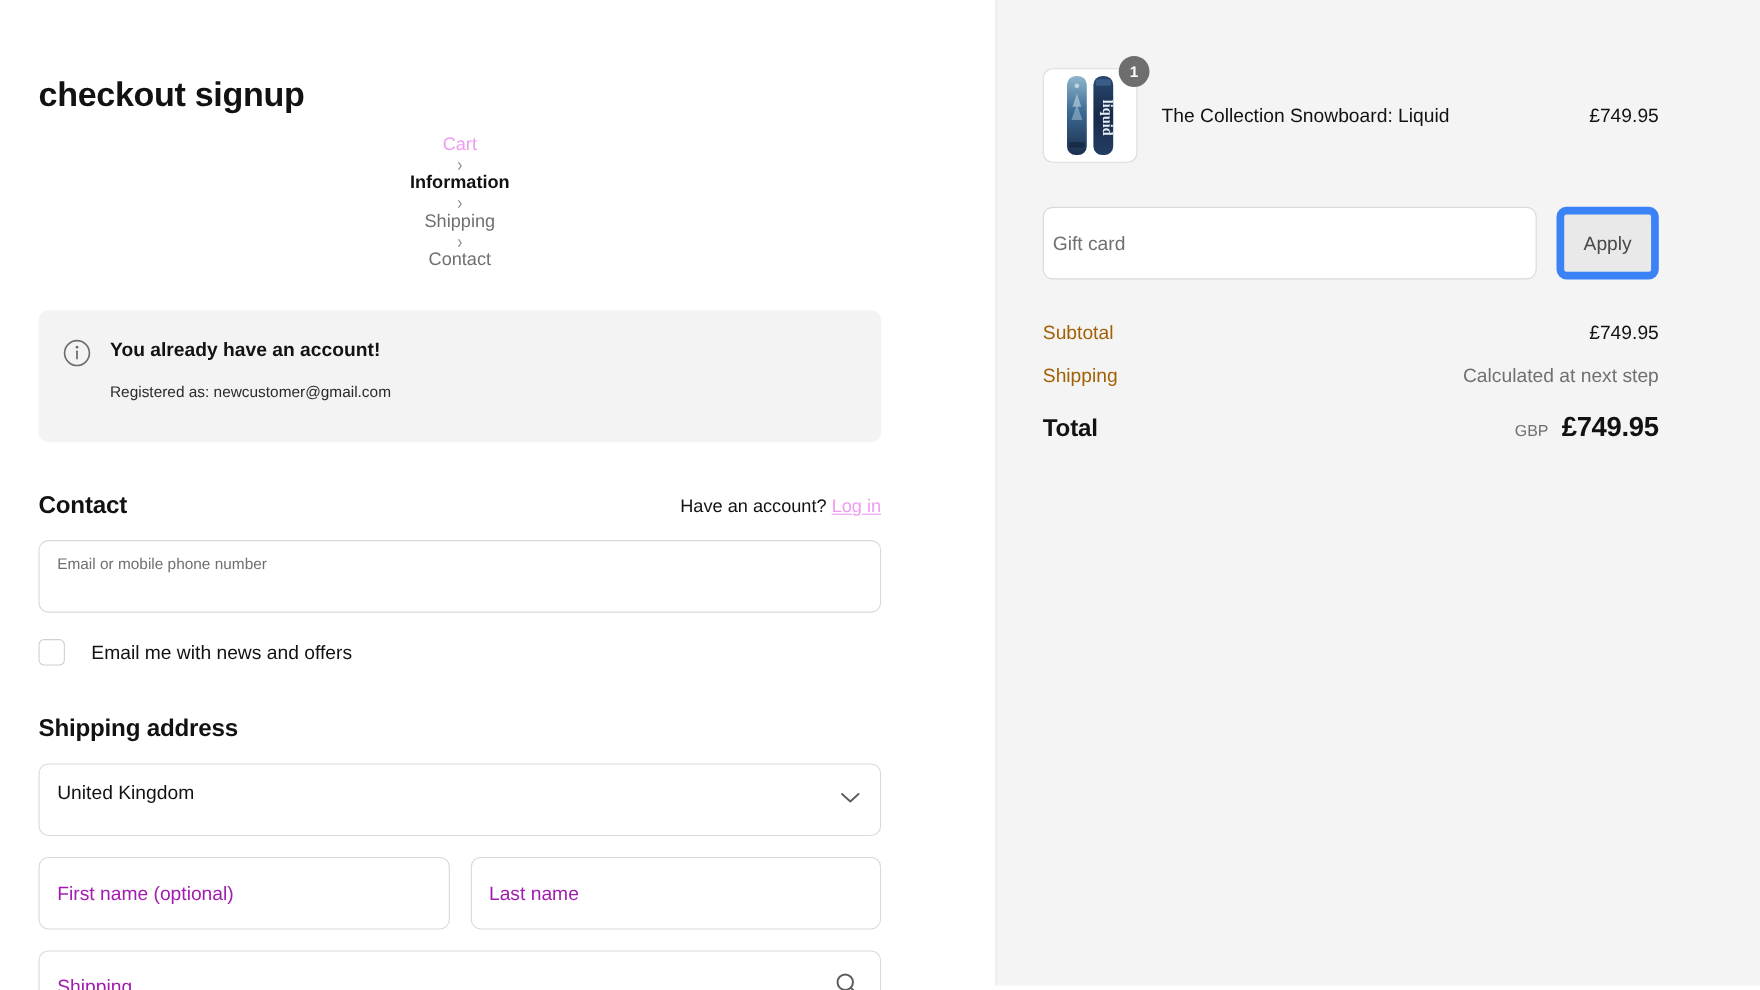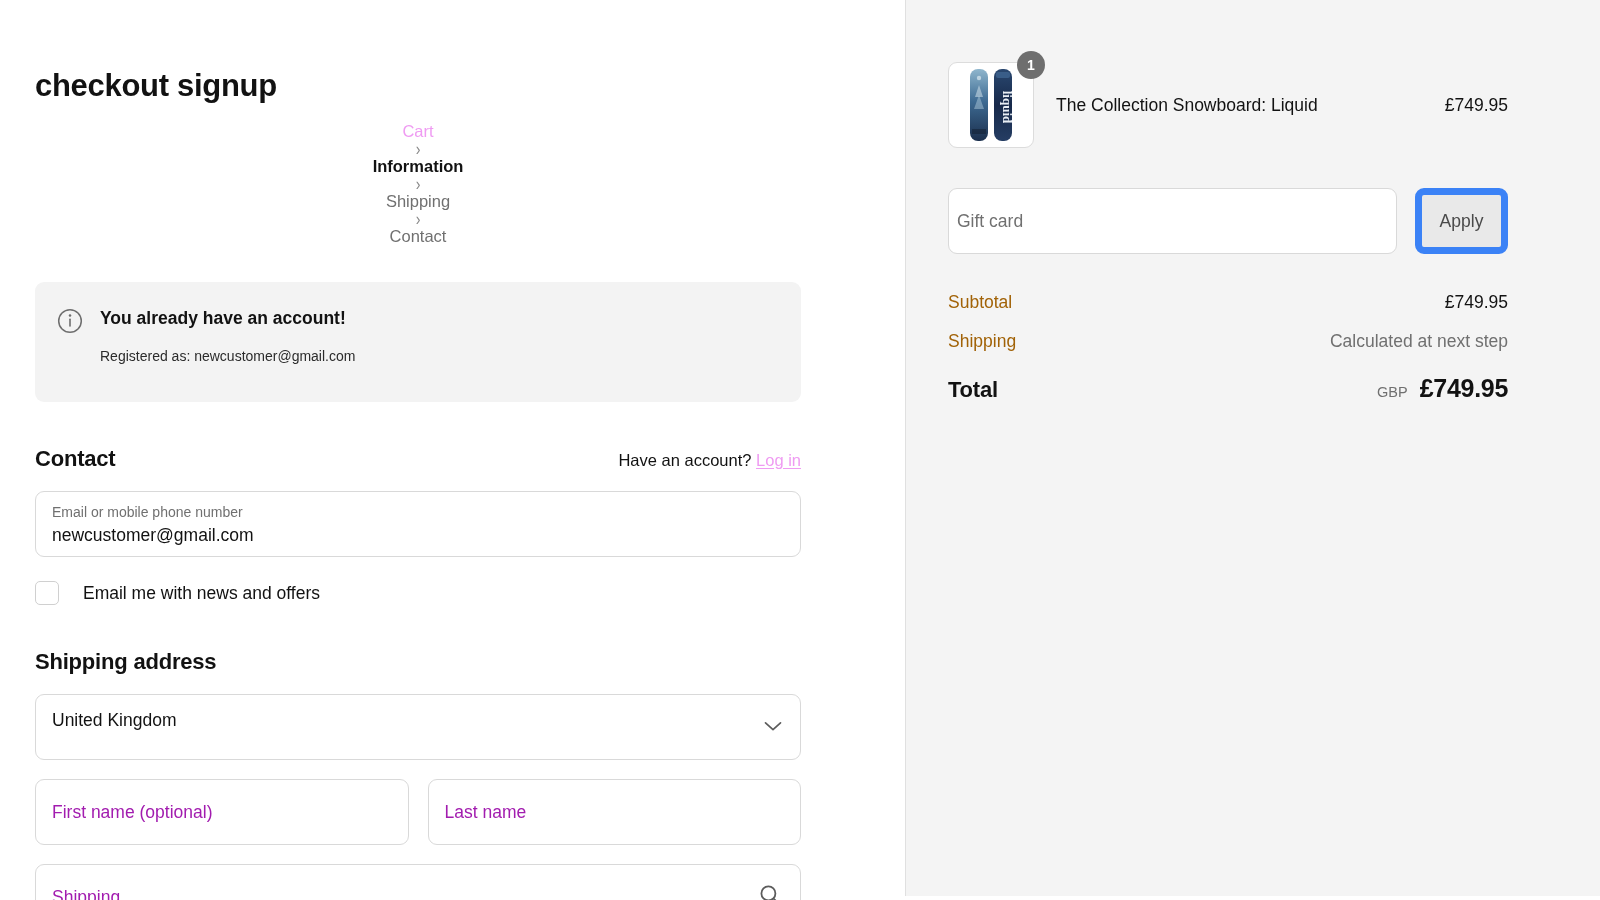--- a/index.html
+++ b/index.html
@@ -349,21 +349,20 @@
       <div class="section-head">
         <div class="section-title">Contact</div>
         <div class="have-account">
           <span>Have an account?</span>
           <a href="#">Log in</a>
         </div>
       </div>
 
       <div class="field filled">
         <div class="field-label">Email or mobile phone number</div>
-        <div class="field-value">newcustomer@gmail.com</div>
       </div>
 
       <div class="checkbox-row">
         <span class="checkbox-box"></span>
         <span class="checkbox-label">Email me with news and offers</span>
       </div>
 
       <div class="section-head">
         <div class="section-title">Shipping address</div>
       </div>

